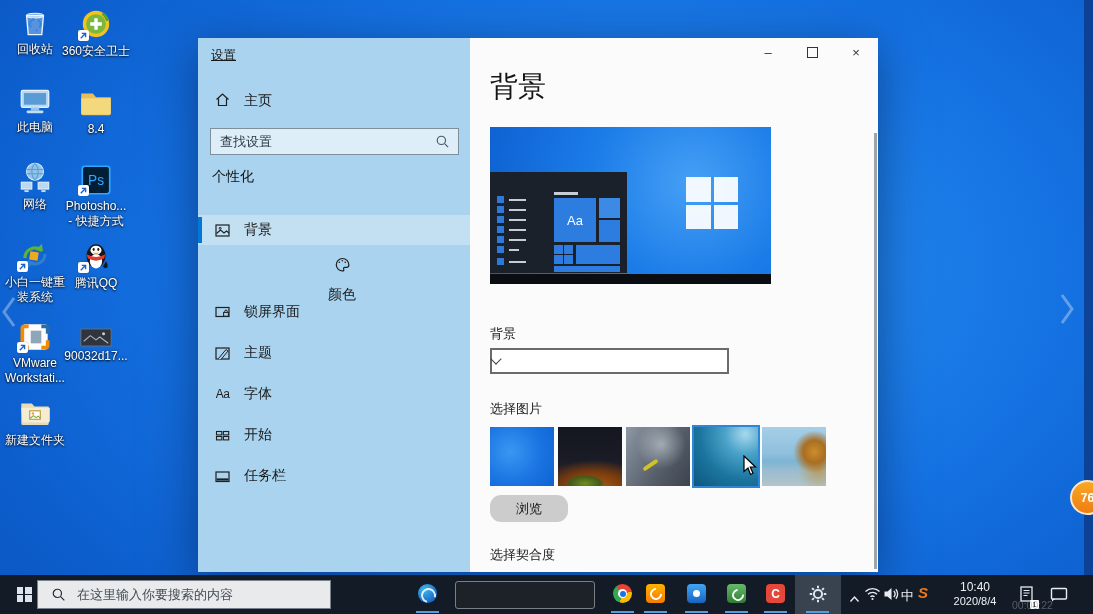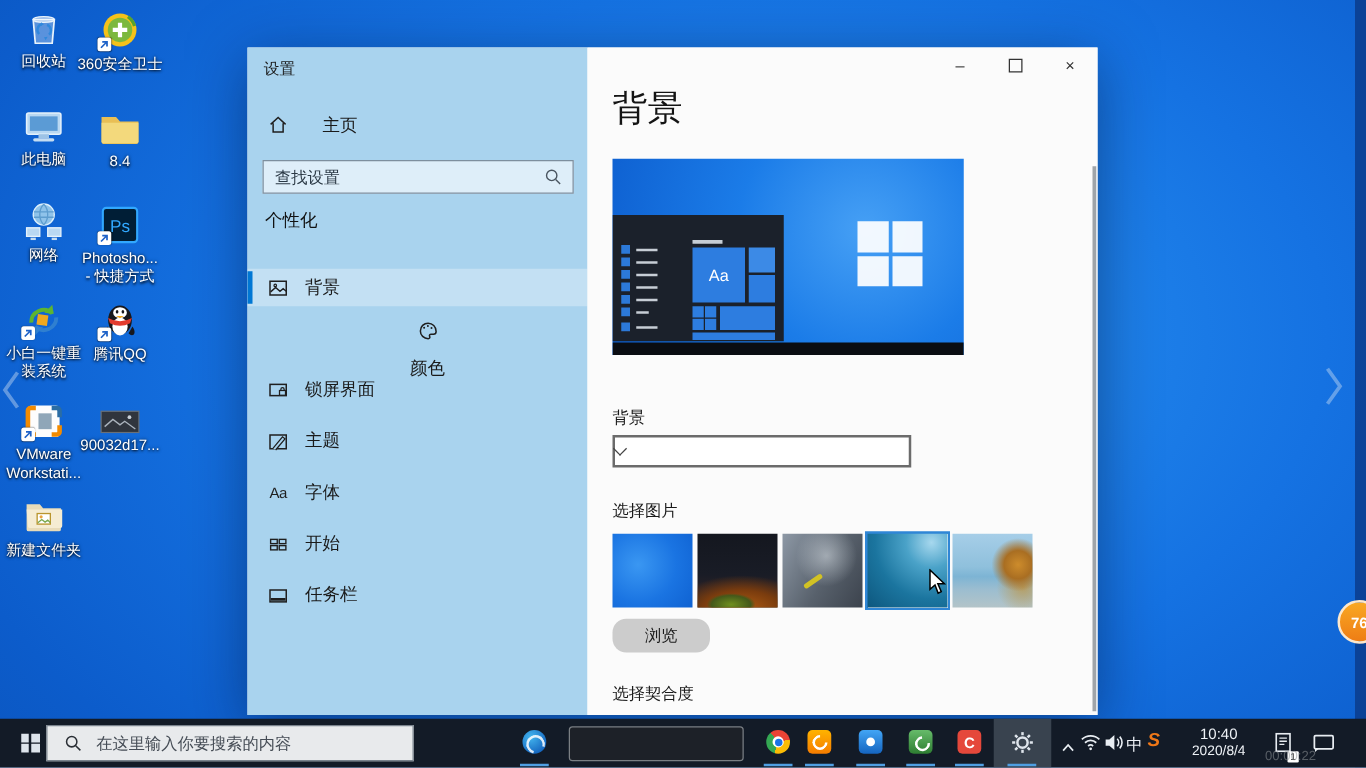--- a/index.html
+++ b/index.html
@@ -25,22 +25,22 @@
   #di-vmware{left:4px;top:320px;}  #di-img{left:60px;top:328px;width:72px;}
   #di-newfolder{left:4px;top:397px;}
 
   
   .car-arrow{position:absolute;opacity:.4;}
 
   
   #win{position:absolute;left:198px;top:38px;width:680px;height:534px;background:#fbfbfb;
        box-shadow:0 10px 45px rgba(0,20,60,.5);}
   #sidebar{position:absolute;left:0;top:0;width:272px;height:100%;background:#a9d3ee;}
-  .win-title{position:absolute;left:13px;top:9px;font-size:12.5px;color:#1a1a1a;}
-  .home-row{position:absolute;left:16px;top:53px;display:flex;align-items:center;gap:27px;font-size:14px;color:#1a1a1a;}
+  .win-title{position:absolute;left:13px;top:9px;font-size:12.5px;color:#1a1a1a;text-decoration:underline;}
+  .home-row{position:absolute;left:16px;top:53px;display:flex;align-items:center;gap:13px;font-size:14px;color:#1a1a1a;}
   .side-search{position:absolute;left:12px;top:90px;width:247px;height:25px;background:rgba(255,255,255,.62);
       border:1px solid #7e8f9e;display:flex;align-items:center;}
   .side-search input{flex:1;border:none;background:transparent;outline:none;font-size:13px;color:#222;
       padding:0 6px 0 9px;font-family:inherit;}
   .side-search input::placeholder{color:#2b3945;opacity:1;}
   .side-search svg{margin-right:8px;flex:0 0 auto;}
   .section-h{position:absolute;left:14px;top:130px;font-size:14px;font-weight:normal;color:#111;}
   .nav-item{position:absolute;left:0;width:100%;height:30px;display:flex;align-items:center;padding-left:16px;
       box-sizing:border-box;gap:13px;font-size:14px;color:#1a1a1a;cursor:pointer;}
   .nav-item.sel{background:rgba(255,255,255,.30);}

